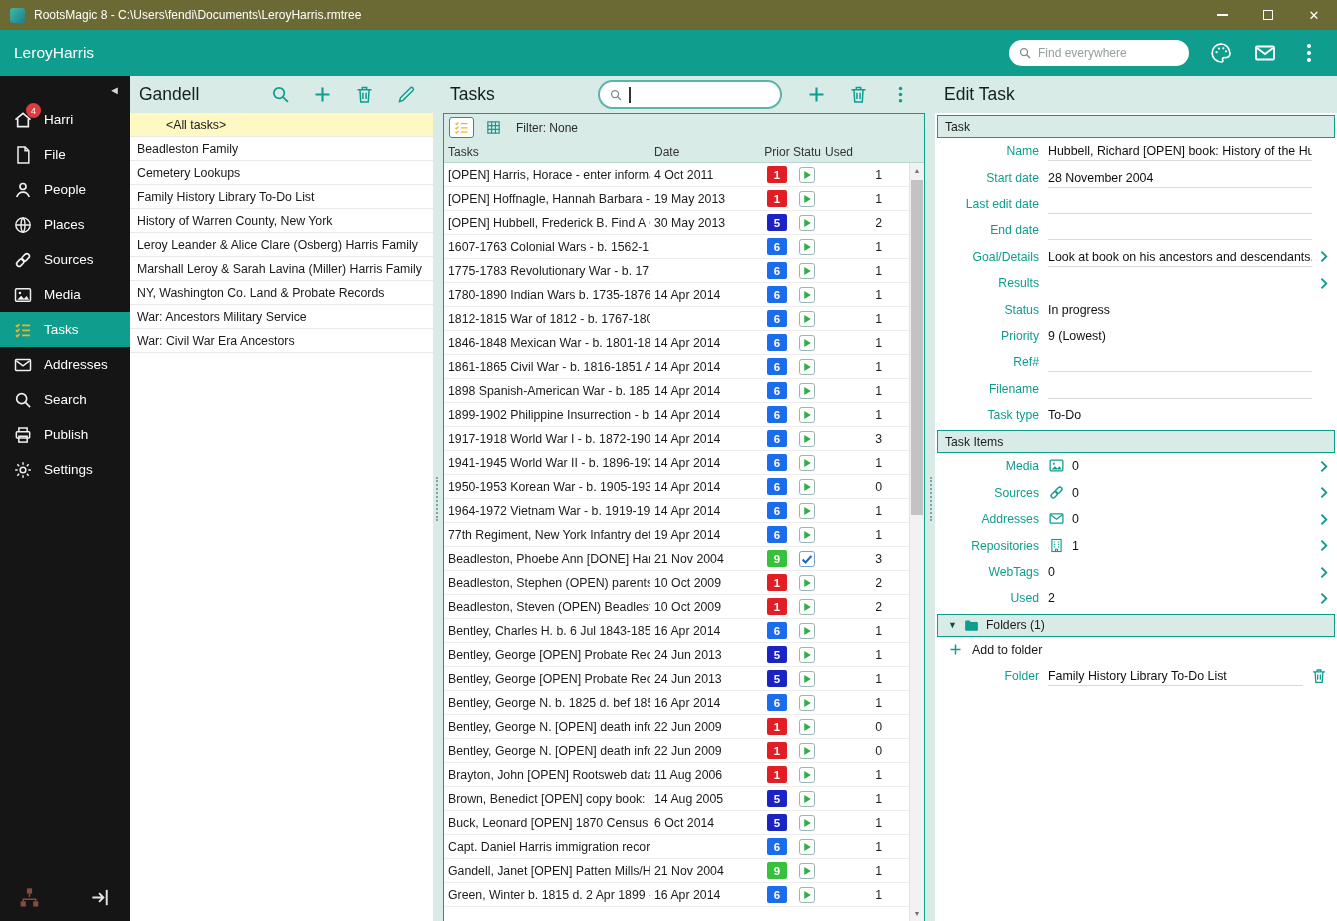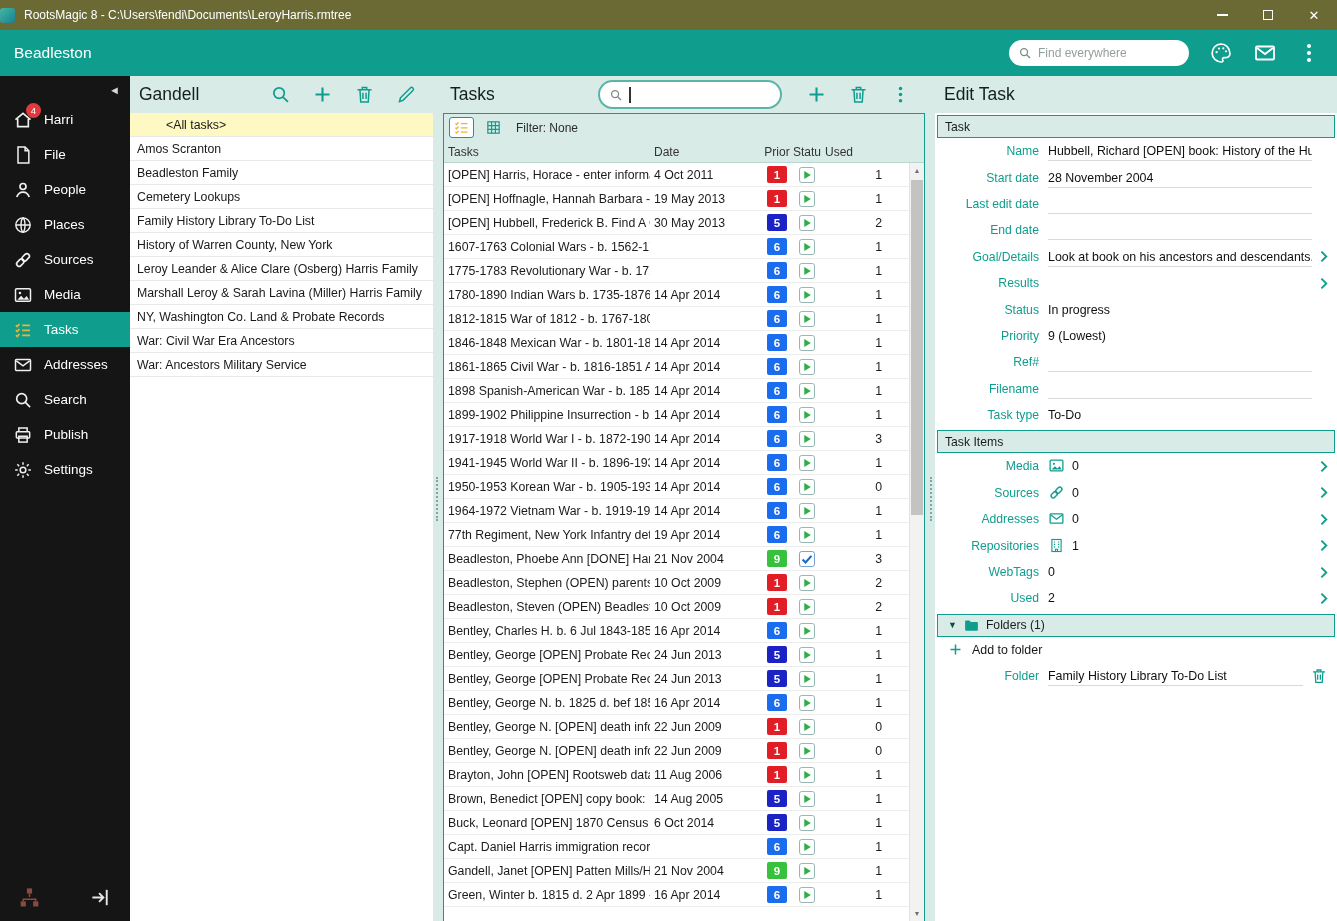--- a/index.html
+++ b/index.html
@@ -2,21 +2,21 @@
 <html><head>
 <meta charset="utf-8">
 <style>
   *{box-sizing:border-box;margin:0;padding:0}
   html,body{width:1337px;height:921px}
   body{font-family:"Liberation Sans",sans-serif;background:#333;overflow:hidden}
   .window{width:1337px;height:921px;position:relative;overflow:hidden;background:#d8ebe6;
     --accent:#0f9d8e; --ltl:#d8ebe6; --titlebar:#6b6a34; --gold:#eab636;}
 
   
-  .titlebar{height:30px;background:var(--titlebar);display:flex;align-items:center;}
+  .titlebar{height:30px;background:var(--titlebar);display:flex;align-items:center;padding-left:10px}
   .app-ico{width:15px;height:15px;border-radius:3px;background:linear-gradient(135deg,#41b9a3,#1b7f90);flex:none}
   .tb-title{color:#fff;font-size:12px;margin-left:9px;white-space:nowrap}
   .win-btns{margin-left:auto;display:flex;height:100%}
   .wbtn{width:46px;display:flex;align-items:center;justify-content:center;color:#fff;font-size:13px}
   .glyph-min{width:11px;height:2px;background:#fff;display:block}
   .glyph-max{width:10px;height:10px;border:1.4px solid #fff;display:block}
 
   
   .appbar{height:46px;background:var(--accent);display:flex;align-items:center;padding:0 16px 0 14px}
   .app-title{color:#fff;font-size:15.5px}
@@ -133,21 +133,21 @@
           <span class="glyph-min"></span>
         </div>
       <div class="wbtn">
           <span class="glyph-max"></span>
         </div>
       <div class="wbtn">✕</div>
     </div>
   </div>
 
   <div class="appbar">
-    <span class="app-title">Beadleston</span>
+    <span class="app-title">LeroyHarris</span>
     <div class="ab-right">
       <div class="gsearch">
         <span class="mag"><svg viewBox="0 0 24 24" fill="none" stroke="currentColor" stroke-width="2.2">
               <circle cx="10.4" cy="10.4" r="6"></circle>
               <path d="M14.9 14.9 20.5 20.5"></path>
             </svg></span>
         <input placeholder="Find everywhere" style="">
       </div>
       <span class="hic"><svg viewBox="0 0 24 24" fill="none" stroke="currentColor" stroke-width="1.7">
             <path d="M12 3a9 9 0 1 0 .3 18c1.6 0 2-1.1 1.4-2.1-.6-1.1 0-2.2 1.5-2.2h1.9A4 4 0 0 0 21 12.6C20.7 7 16.8 3 12 3z"></path>
@@ -287,30 +287,29 @@
                 <path d="M4 6.5h16M9.5 6.2V4h5v2.2M6.8 6.8l.9 13.7h8.6l.9-13.7"></path>
                 <path d="M10.2 10v7M13.8 10v7"></path>
               </svg></span>
           <span class="pic"><svg viewBox="0 0 24 24" fill="none" stroke="currentColor" stroke-width="1.7">
                 <path d="M4 20l1.1-4.2L16.4 4.5a2 2 0 0 1 2.9 2.9L8 18.7z"></path>
               </svg></span>
         </div>
       </div>
       <div class="flist">
           <div class="folder-row selected" style="background: #fef9c3; padding-left: 36px;">&lt;All tasks&gt;</div>
-          <div class="folder-row">Amos Scranton</div>
           <div class="folder-row">Beadleston Family</div>
           <div class="folder-row">Cemetery Lookups</div>
           <div class="folder-row">Family History Library To-Do List</div>
           <div class="folder-row">History of Warren County, New York</div>
           <div class="folder-row">Leroy Leander &amp; Alice Clare (Osberg) Harris Family</div>
           <div class="folder-row">Marshall Leroy &amp; Sarah Lavina (Miller) Harris Family</div>
           <div class="folder-row">NY, Washington Co. Land &amp; Probate Records</div>
+          <div class="folder-row">War: Ancestors Military Service</div>
           <div class="folder-row">War: Civil War Era Ancestors</div>
-          <div class="folder-row">War: Ancestors Military Service</div>
         </div>
     </section>
 
     <div class="splitter"></div>
 
     <section class="panel tasks">
       <div class="phead">
         <span class="ptitle">Tasks</span>
         <div class="tsearch">
           <span class="mag"><svg viewBox="0 0 24 24" fill="none" stroke="currentColor" stroke-width="2.2">

